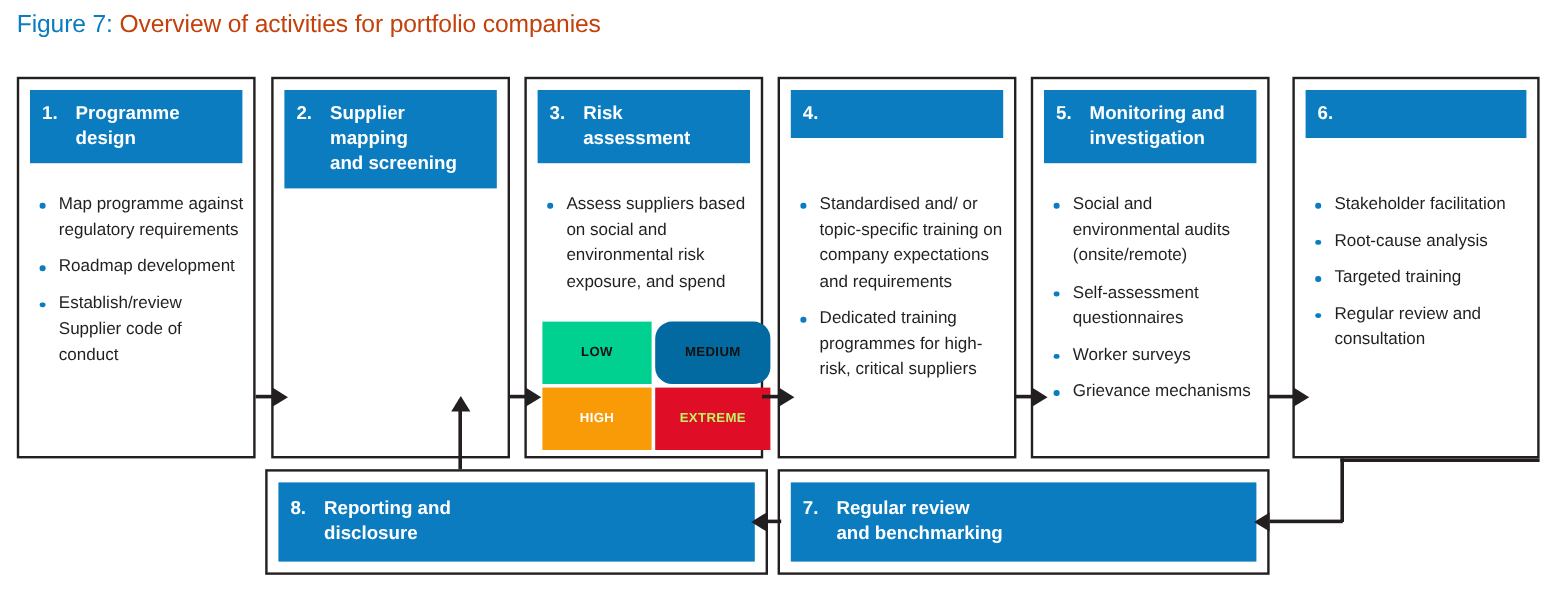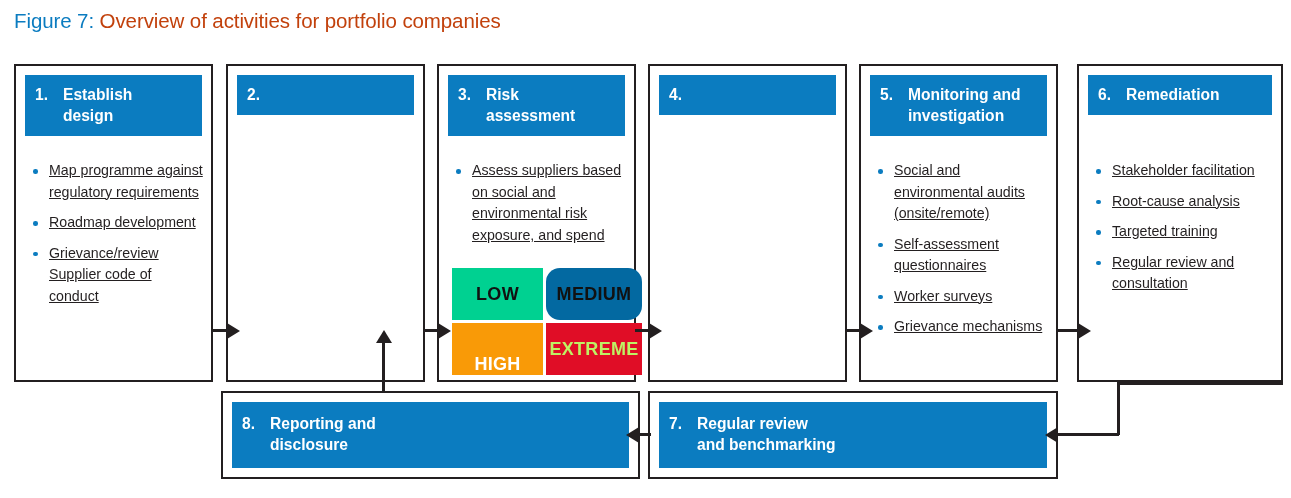--- a/index.html
+++ b/index.html
@@ -74,21 +74,20 @@
   }
   .blist {
     list-style: none;
     margin: 0;
     padding: 0;
   }
   .blist > li {
     position: relative;
     padding-left: 22px;
     margin-bottom: 9px;
-    text-decoration: underline;
   }
   .blist > li::before {
     content: "";
     position: absolute;
     left: 6px;
     top: 9px;
     width: 4.5px;
     height: 4.5px;
     border-radius: 50%;
     background: #0b7cc0;
@@ -129,21 +128,21 @@
     display: grid;
     grid-template-columns: 91px 1fr;
     grid-template-rows: 52px 52px;
     gap: 3px;
   }
   .risk-cell {
     display: flex;
     align-items: center;
     justify-content: center;
     font-weight: bold;
-    font-size: 18px;
+    font-size: 11px;
     letter-spacing: 0.3px;
   }
 
   
   .conn {
     position: absolute;
     background: #231f20;
   }
   .conn-h { height: 2.6px; }
   .conn-v { width: 2.6px; }
@@ -172,35 +171,37 @@
 <body>
 
 <div id="figure-caption">
   <span class="fig-label">Figure 7:</span>
   <span class="fig-title">Overview of activities for portfolio companies</span>
 </div>
 
 <div class="step-box" style="left:14px; top:64px; width:199px; height:318px;">
   <div class="step-header">
     <span class="step-num">1.</span>
-    <span class="step-title">Establish
+    <span class="step-title">Programme
 design</span>
   </div>
   <div class="step-body">
     <ul class="blist">
       <li>Map programme against regulatory requirements</li>
       <li>Roadmap development</li>
-      <li>Grievance/review Supplier code of conduct</li>
+      <li>Establish/review Supplier code of conduct</li>
     </ul>
   </div>
 </div>
 
 <div class="step-box" style="left:226px; top:64px; width:199px; height:318px;">
   <div class="step-header">
     <span class="step-num">2.</span>
+    <span class="step-title">Supplier mapping
+and screening</span>
   </div>
 </div>
 
 <div class="step-box" style="left:437px; top:64px; width:199px; height:318px;">
   <div class="step-header">
     <span class="step-num">3.</span>
     <span class="step-title">Risk
 assessment</span>
   </div>
   <div class="step-body">
@@ -208,33 +209,39 @@
       <li>Assess suppliers based on social and environmental risk exposure, and spend</li>
     </ul>
   </div>
   <div id="risk-matrix">
     <div class="risk-cell" style="background:#00d191; color:#111111;">
       <span>LOW</span>
     </div>
     <div class="risk-cell" style="background:#0369a1; color:#111111;border-radius:14px;">
       <span>MEDIUM</span>
     </div>
-    <div class="risk-cell" style="background:#f99a07; color:#ffffff;align-items:flex-end;">
+    <div class="risk-cell" style="background:#f99a07; color:#ffffff;">
       <span>HIGH</span>
     </div>
     <div class="risk-cell" style="background:#e00d26; color:#bef264;">
       <span>EXTREME</span>
     </div>
   </div>
 </div>
 
 <div class="step-box" style="left:648px; top:64px; width:199px; height:318px;">
   <div class="step-header">
     <span class="step-num">4.</span>
   </div>
+  <div class="step-body">
+    <ul class="blist">
+      <li>Standardised and/ or topic-specific training on company expectations and requirements</li>
+      <li>Dedicated training programmes for high-risk, critical suppliers</li>
+    </ul>
+  </div>
 </div>
 
 <div class="step-box" style="left:859px; top:64px; width:199px; height:318px;">
   <div class="step-header">
     <span class="step-num">5.</span>
     <span class="step-title">Monitoring and
 investigation</span>
   </div>
   <div class="step-body">
     <ul class="blist">
@@ -242,21 +249,20 @@
       <li>Self-assessment questionnaires</li>
       <li>Worker surveys</li>
       <li>Grievance mechanisms</li>
     </ul>
   </div>
 </div>
 
 <div class="step-box" style="left:1077px; top:64px; width:206px; height:318px;">
   <div class="step-header">
     <span class="step-num">6.</span>
-    <span class="step-title">Remediation</span>
   </div>
   <div class="step-body">
     <ul class="blist">
       <li>Stakeholder facilitation</li>
       <li>Root-cause analysis</li>
       <li>Targeted training</li>
       <li>Regular review and consultation</li>
     </ul>
   </div>
 </div>

